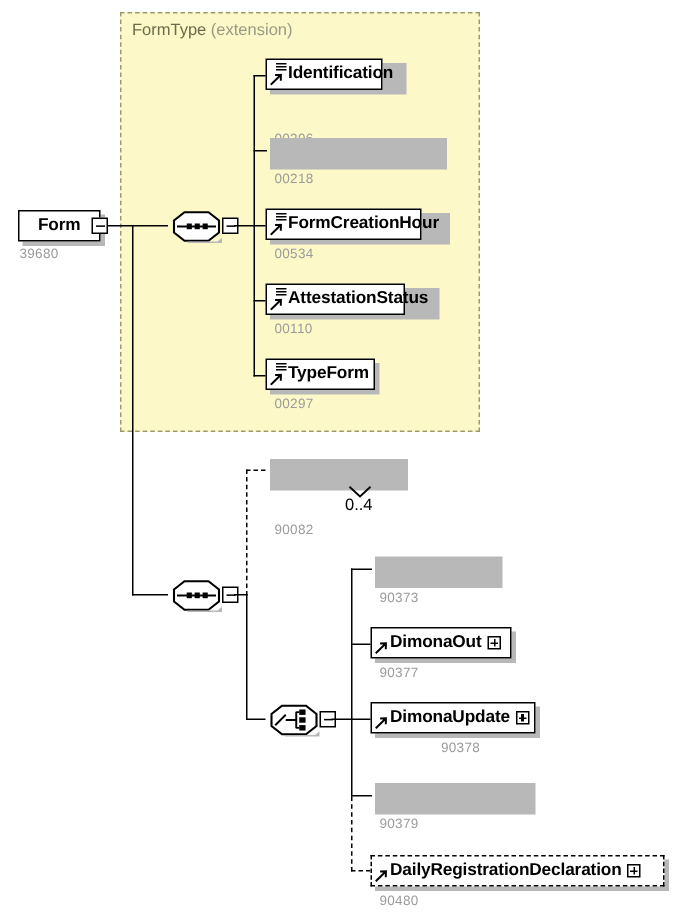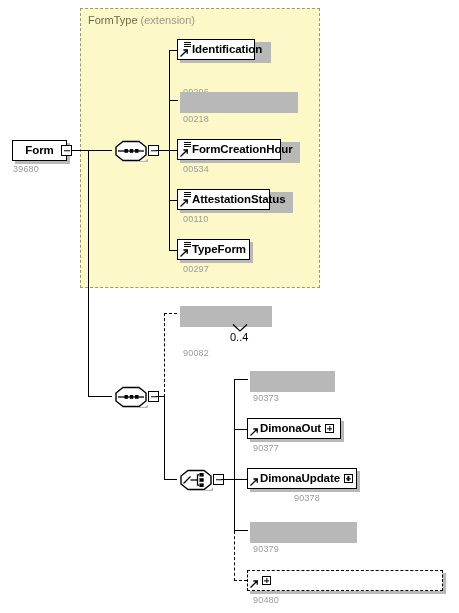--- a/index.html
+++ b/index.html
@@ -328,17 +328,18 @@
   <div class="node-shadow" style="left:250px;top:522px;width:107px;height:21px;"></div>
   <div class="node-id" style="left:253px;top:544px;">90379</div>
 
   <div class="node-shadow" style="left:250px;top:573px;width:196px;height:21px;"></div>
   <div class="node optional" style="left:247px;top:570px;width:196px;">
     <span class="elem-icon" style="width:9px;flex:0 0 9px;">
       <svg class="arr" width="8" height="8" viewBox="0 0 8 8">
           <path d="M0.5,7.5 L7,1.2 M3.4,1.0 L7.3,0.9 L7.2,4.8" stroke="#000" stroke-width="1.3" fill="none"></path>
         </svg>
     </span>
+    <span class="node-label">DailyRegistrationDeclaration</span>
     <span class="expander plus"></span>
   </div>
   <div class="node-id" style="left:253px;top:595px;">90480</div>
 
 </div>
 
 </body></html>

